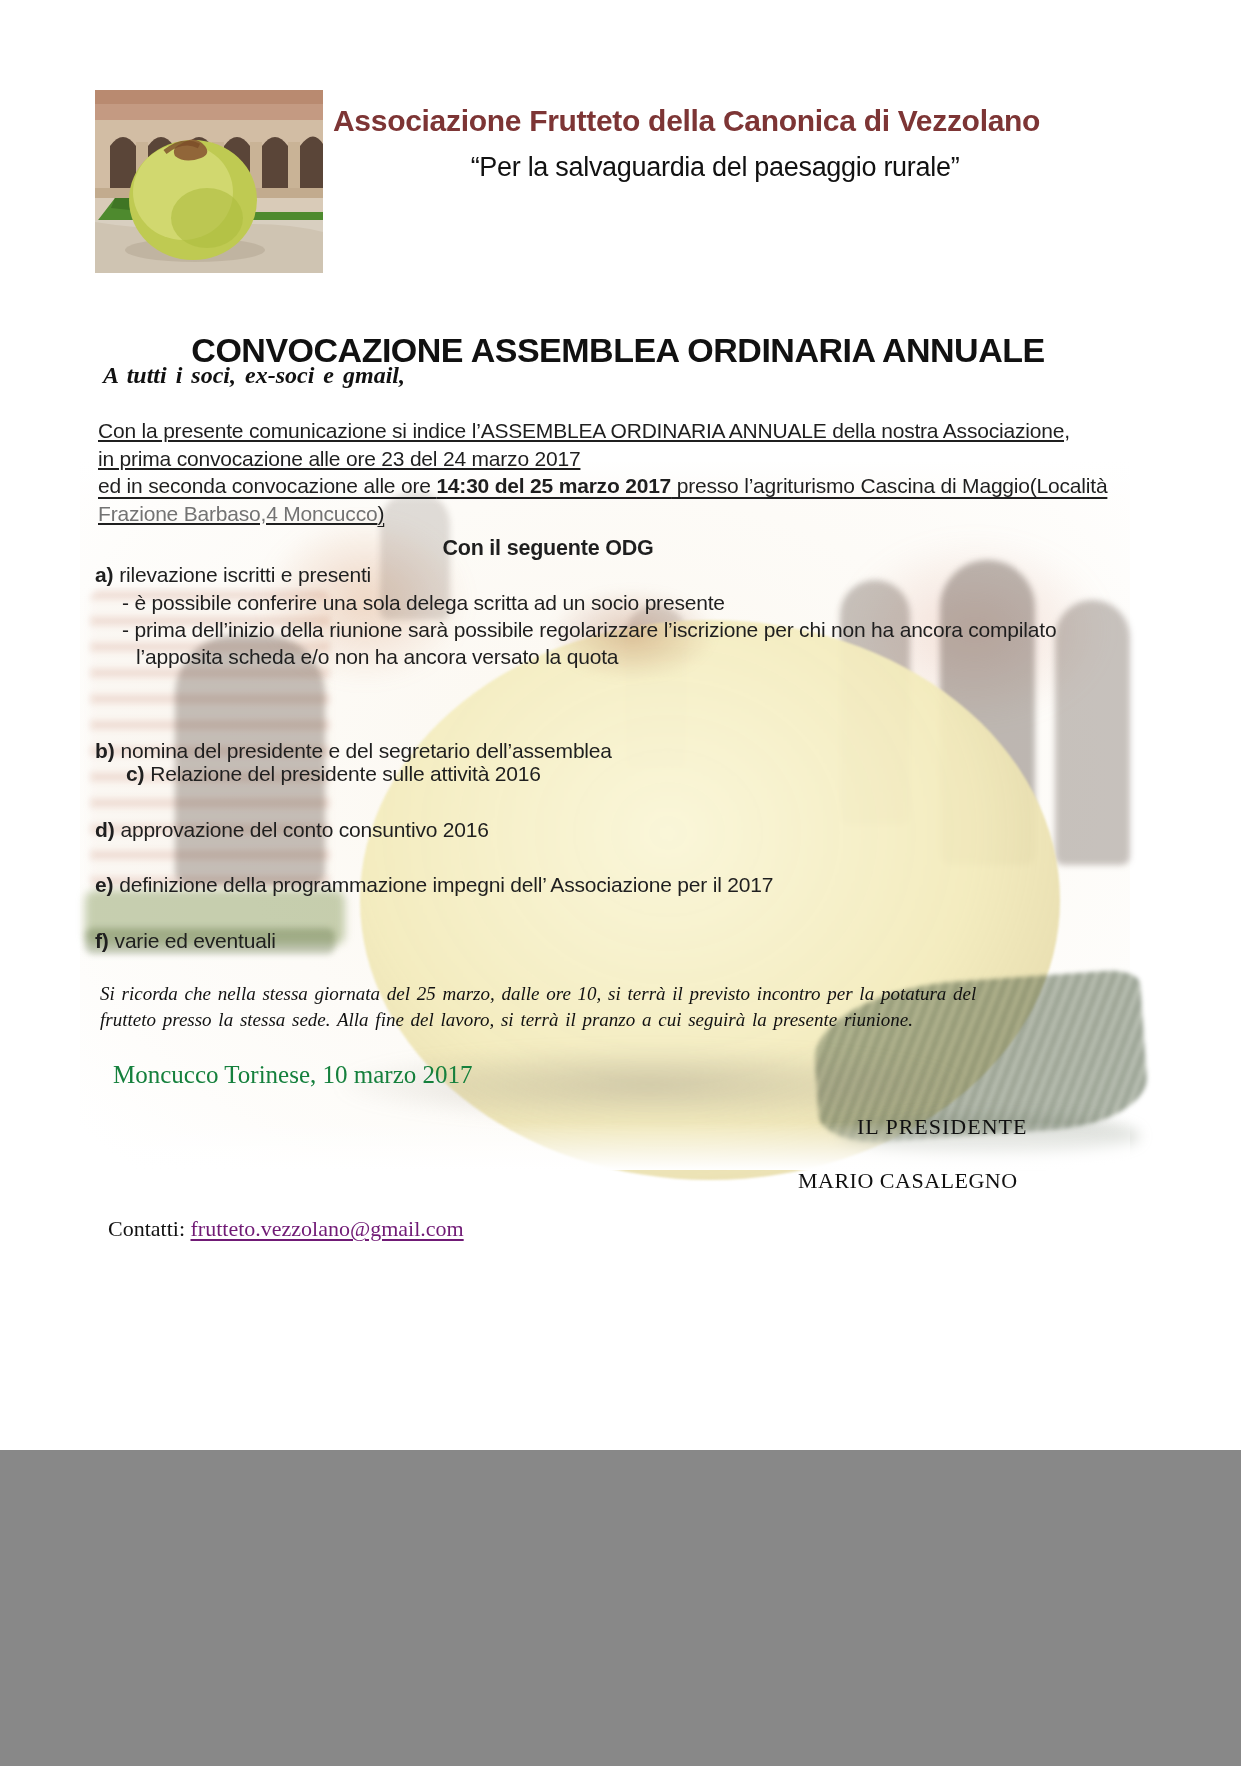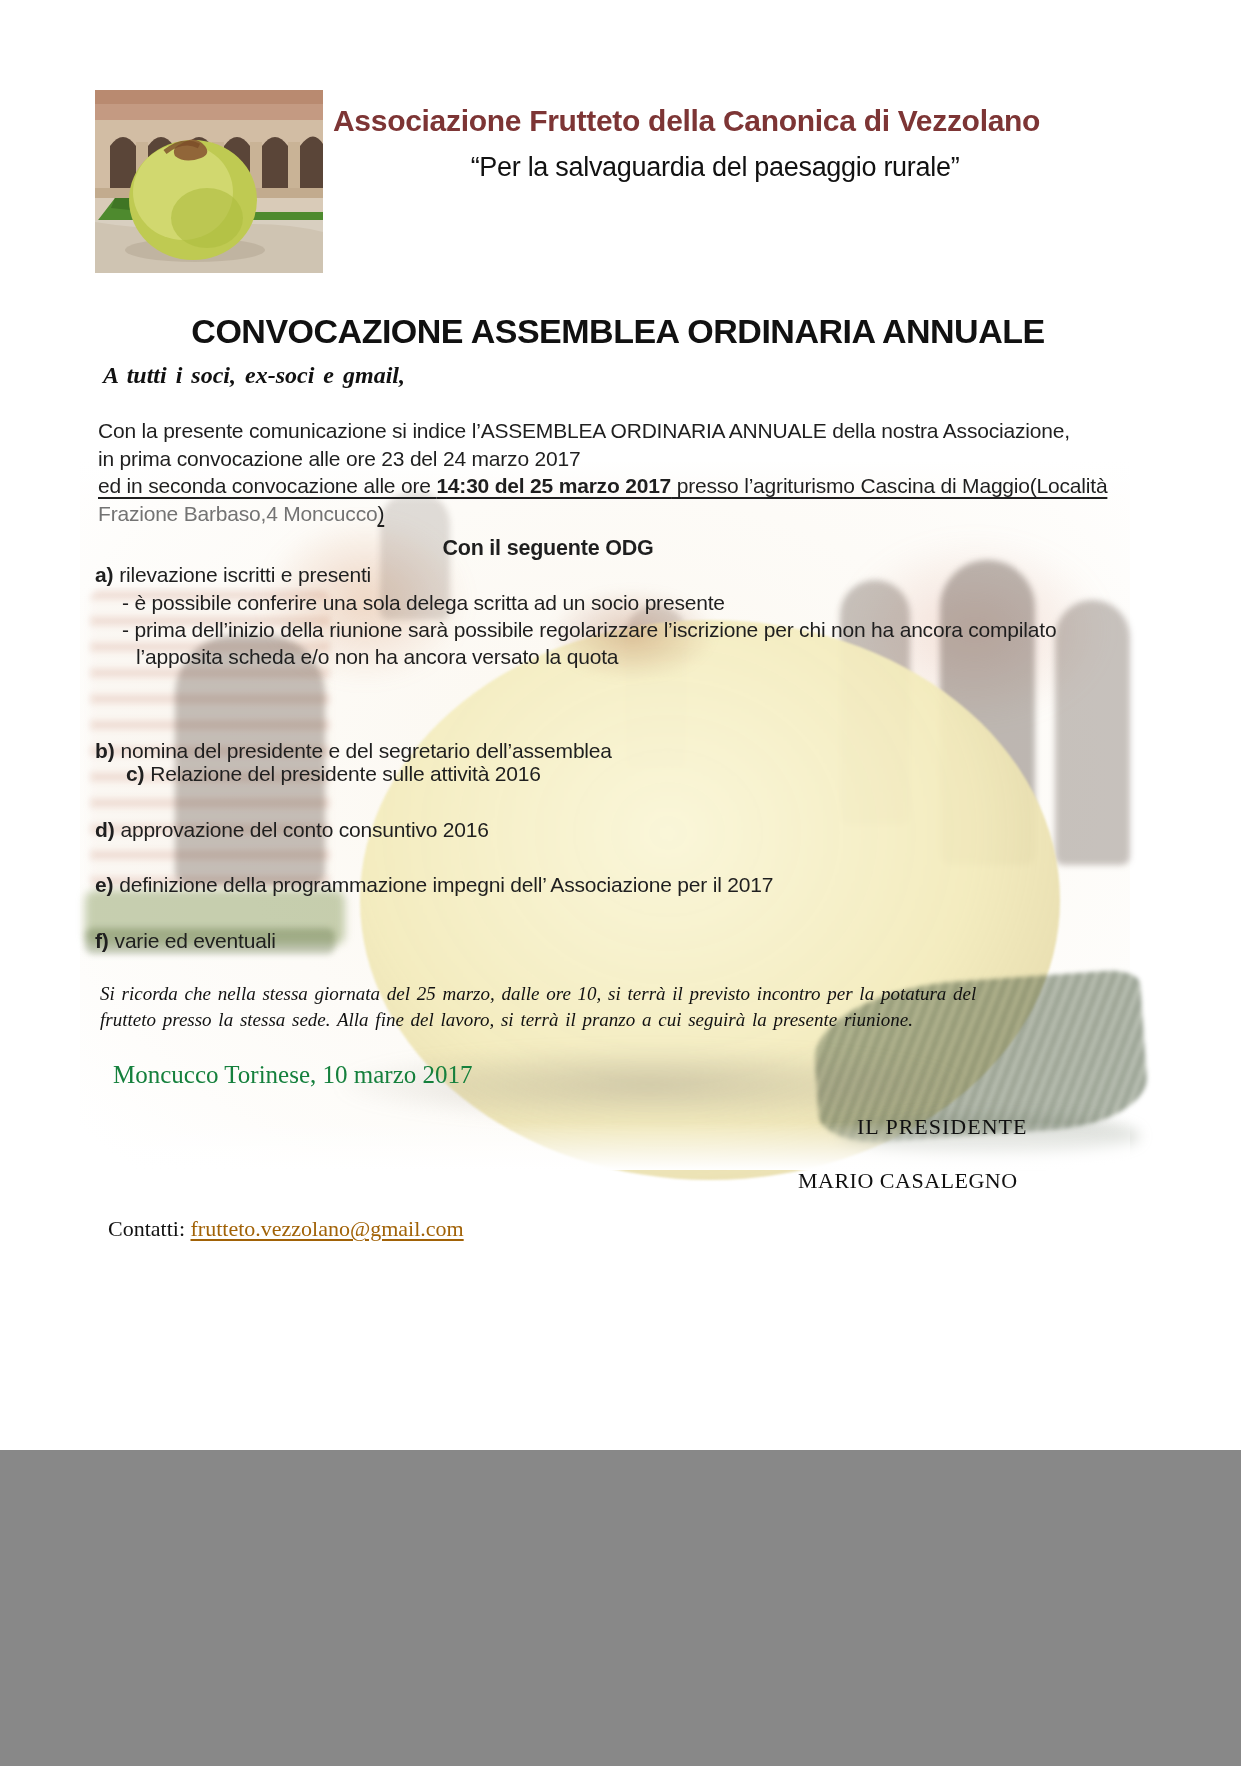--- a/index.html
+++ b/index.html
@@ -19,33 +19,33 @@
     font-size:30px;font-weight:bold;letter-spacing:-0.3px;
     color:#7d3535;white-space:nowrap;
   }
   .doc-subtitle{
     position:absolute;left:370px;top:152px;width:690px;
     font-size:27px;letter-spacing:-0.3px;text-align:center;
     color:#111;white-space:nowrap;
   }
   
   .main-heading{
-    position:absolute;left:98px;top:312px;width:1040px;
+    position:absolute;left:98px;top:331px;width:1040px;
     text-align:center;font-size:34px;font-weight:bold;letter-spacing:-0.5px;
     color:#111;white-space:nowrap;
   }
   .salutation{
     position:absolute;left:103px;top:362px;
     font-family:"Liberation Serif",serif;font-style:italic;font-weight:bold;
     font-size:24px;color:#111;word-spacing:3px;
   }
   
   .bodyline{
     position:absolute;left:98px;
-    font-size:21px;letter-spacing:-0.2px;white-space:nowrap;z-index:2;
+    font-size:21px;letter-spacing:-0.2px;white-space:nowrap;z-index:2;text-decoration:underline;
   }
   .u{text-decoration:underline;text-underline-offset:4px;text-decoration-thickness:1.5px;}
   .blue-loc{color:#737373;}
   .odg-heading{
     position:absolute;left:98px;top:536px;width:900px;text-align:center;
     font-size:21.5px;font-weight:bold;letter-spacing:-0.2px;z-index:2;
   }
   .agenda-item{position:absolute;left:95px;font-size:21px;letter-spacing:-0.2px;white-space:nowrap;z-index:2;}
   .agenda-item b{margin-right:6px;}
   .subline{position:absolute;font-size:21px;letter-spacing:-0.2px;white-space:nowrap;z-index:2;}
@@ -65,21 +65,21 @@
   }
   .sig-name{
     position:absolute;left:798px;top:1168px;
     font-family:"Liberation Serif",serif;font-size:22px;letter-spacing:0.5px;color:#111;z-index:2;
   }
   .contacts{
     position:absolute;left:108px;top:1216px;
     font-family:"Liberation Serif",serif;font-size:22px;color:#111;z-index:2;
   }
   .email-link{
-    color:#a16207;text-decoration:underline;text-underline-offset:3px;cursor:pointer;
+    color:#701a75;text-decoration:underline;text-underline-offset:3px;cursor:pointer;
   }
   
   .watermark{position:absolute;left:80px;top:460px;width:1050px;height:710px;z-index:0;pointer-events:none;}
   .watermark *{position:absolute;}
   .wm-tint{left:0;top:0;right:0;bottom:0;background:radial-gradient(ellipse at 50% 45%,rgba(246,236,217,.40),rgba(246,238,222,.15) 75%,transparent 95%);}
   .wm-brick{left:10px;top:130px;width:240px;height:300px;border-radius:10px;opacity:.5;filter:blur(3px);
     background:repeating-linear-gradient(180deg,rgba(186,108,77,.38) 0 10px,rgba(228,200,180,.18) 10px 26px);}
   .wm-blob-o1{left:180px;top:55px;width:210px;height:170px;border-radius:50%;filter:blur(9px);
     background:radial-gradient(rgba(205,130,80,.30),transparent 70%);}
   .wm-blob-o2{left:760px;top:75px;width:270px;height:190px;border-radius:50%;filter:blur(11px);

